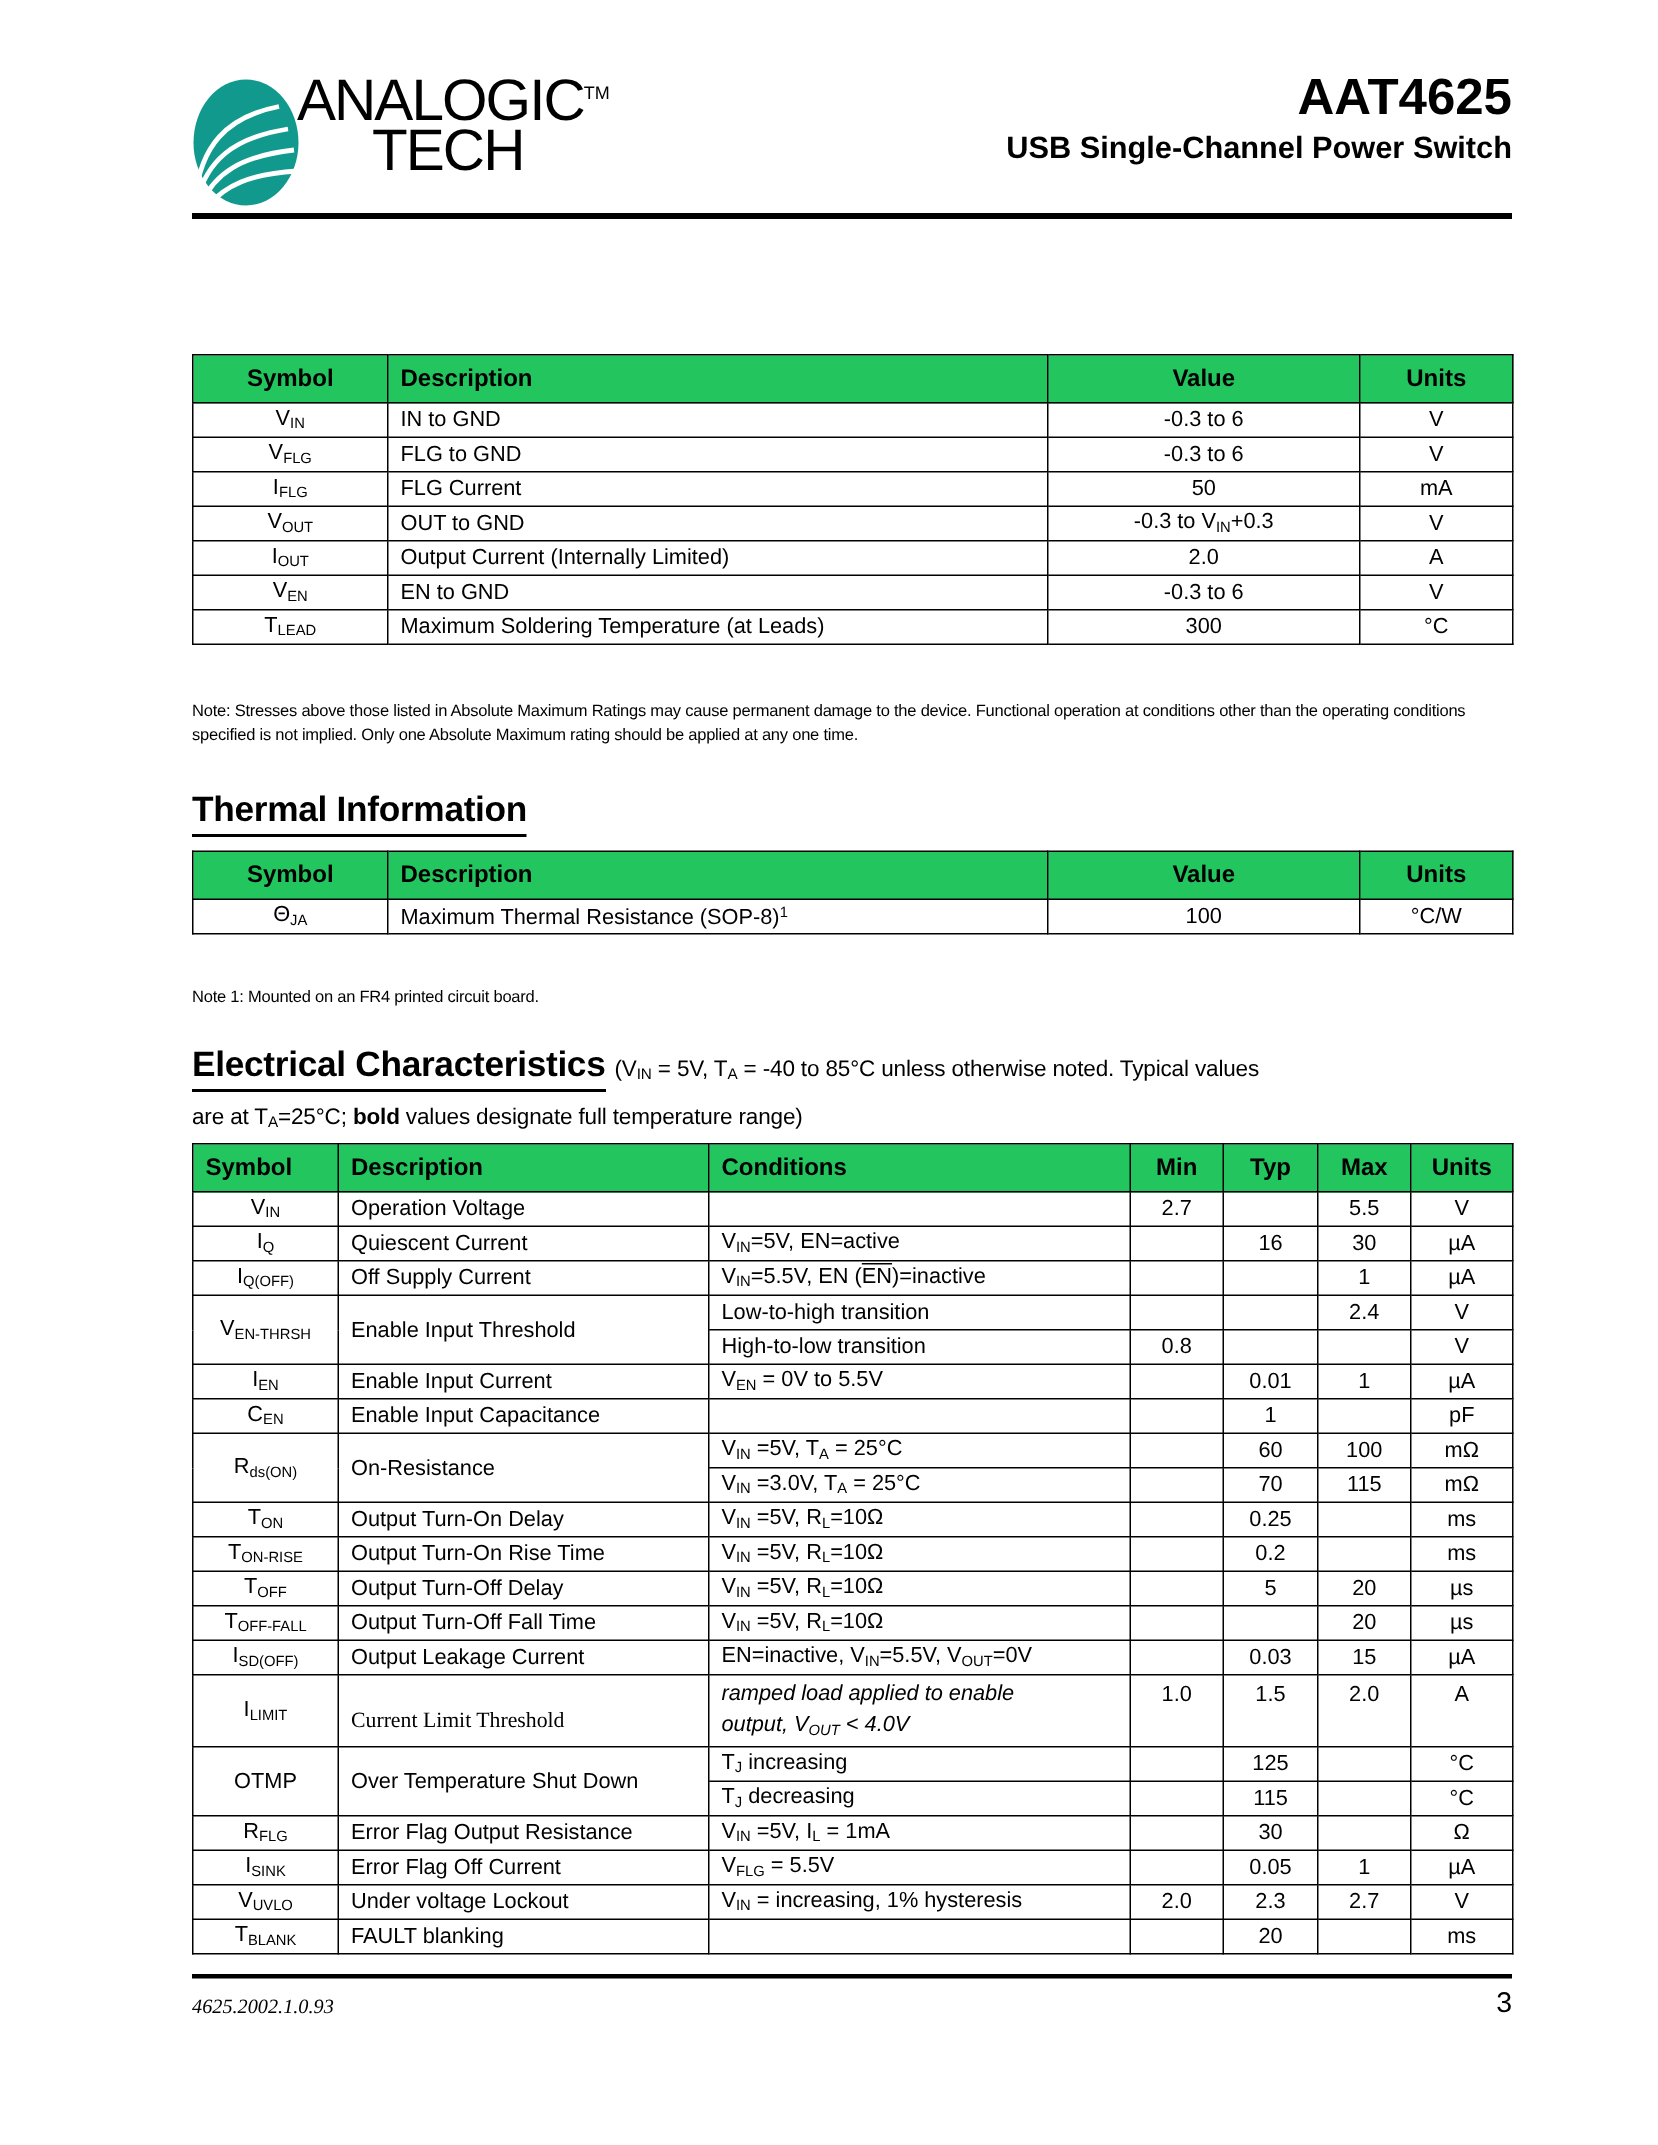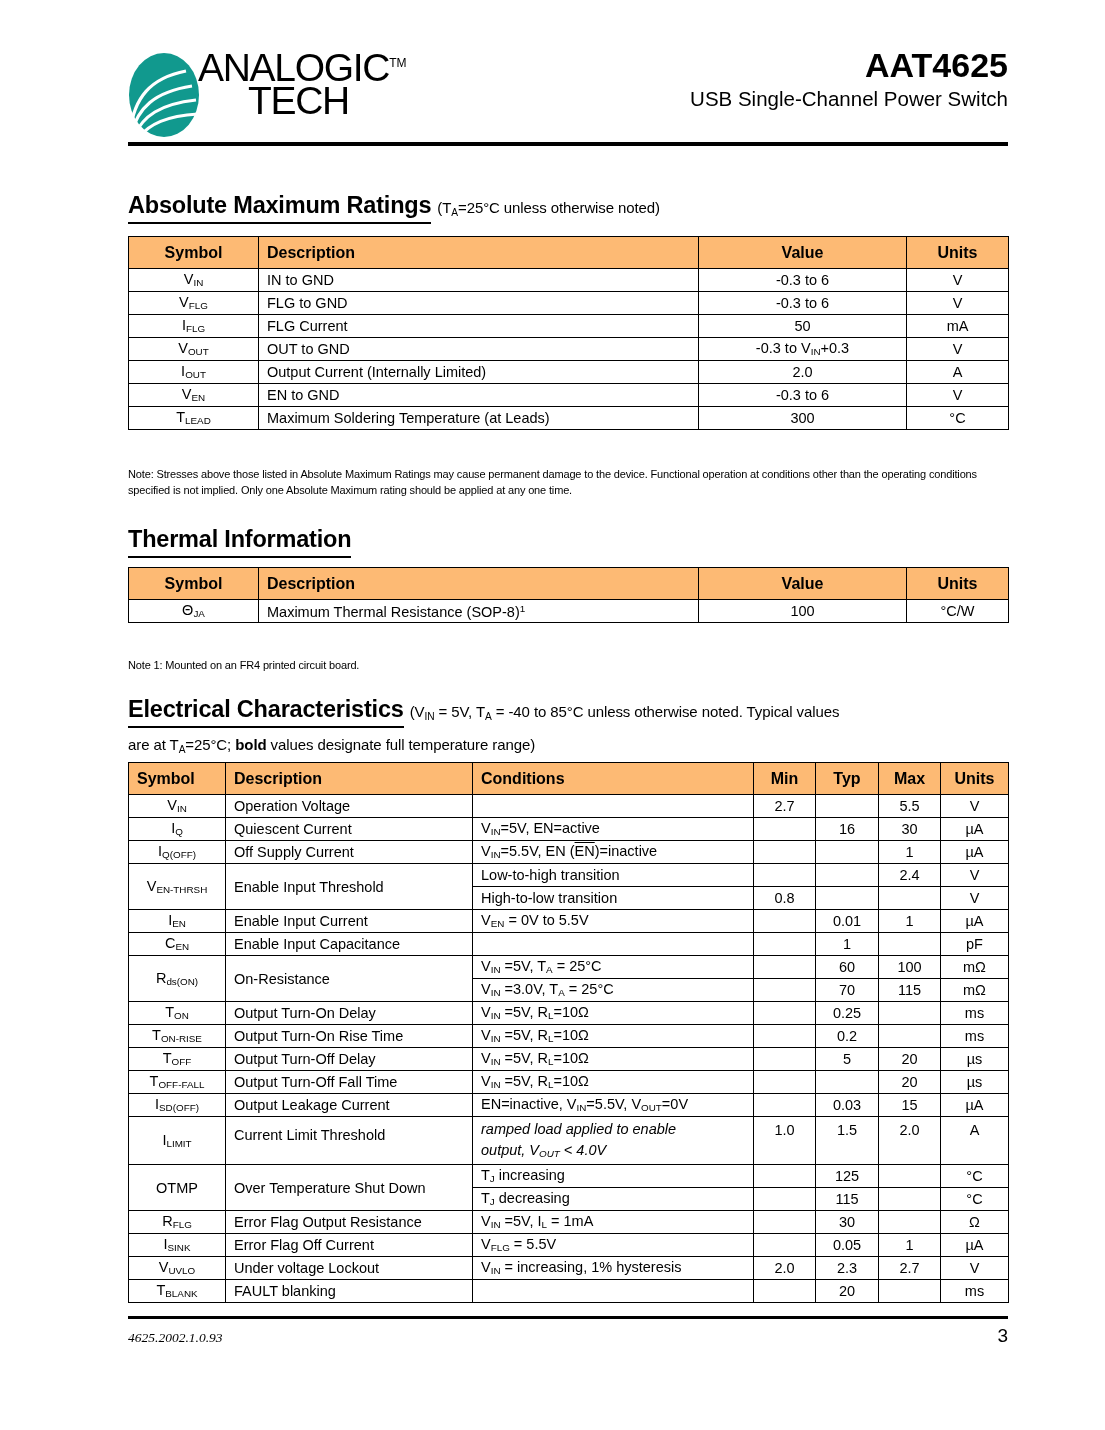--- a/index.html
+++ b/index.html
@@ -68,21 +68,21 @@
     text-align: right;
   }
   .part-number {
     font-size: 34px;
     font-weight: bold;
     letter-spacing: 0px;
     line-height: 1.05;
   }
   .part-subtitle {
     font-size: 20.5px;
-    font-weight: normal;
+    font-weight: bold;
     letter-spacing: 0px;
     line-height: 1.2;
     margin-top: 3px;
   }
   .header-rule {
     position: absolute;
     left: 128px; top: 142px;
     width: 880px; height: 4px;
     background: #000;
   }
@@ -126,21 +126,21 @@
     font-size: 14.5px;
     table-layout: fixed;
   }
   table.ds th, table.ds td {
     border: 1px solid #000;
     padding: 2px 0px;
     vertical-align: middle;
     font-weight: normal;
   }
   table.ds thead th {
-    background: #fdba74;
+    background: #22c55e;
     font-weight: bold;
     font-size: 16px;
     height: 32px;
   }
   .c-center { text-align: center; }
   .c-left   { text-align: left; padding-left: 8px !important; }
   .bold { font-weight: bold; }
 
   
   .t-amr  { left: 128px; top: 236px;  width: 880px; }
@@ -202,23 +202,20 @@
       </div>
     </div>
 
     <div class="header-right">
       <div class="part-number">AAT4625</div>
       <div class="part-subtitle">USB Single-Channel Power Switch</div>
     </div>
   </div>
   <div class="header-rule"></div>
 
-  <div class="sec-heading" style="top:192px;">
-    <span class="sec-title">Absolute Maximum Ratings</span><span class="sec-note">(T<sub>A</sub>=25°C unless otherwise noted)</span>
-  </div>
 
   <table class="ds t-amr">
     <colgroup>
         <col style="width:130px">
         <col style="width:440px">
         <col style="width:208px">
         <col style="width:102px">
       </colgroup>
     <thead>
       <tr>
@@ -464,21 +461,21 @@
         <td class="c-left">Output Leakage Current</td>
         <td class="c-left">EN=inactive, V<sub>IN</sub>=5.5V, V<sub>OUT</sub>=0V</td>
         <td class="c-center"></td>
         <td class="c-center">0.03</td>
         <td class="c-center bold">15</td>
         <td class="c-center">µA</td>
       </tr>
 
       <tr style="height:48px;">
         <td class="c-center">I<sub>LIMIT</sub></td>
-        <td class="c-left" style="vertical-align:top;padding-top:10px;">Current Limit Threshold</td>
+        <td class="c-left" style="vertical-align:top;padding-top:22px;font-family:Liberation Serif, serif;">Current Limit Threshold</td>
         <td class="c-left" style="line-height:1.45;font-style:italic;">ramped load applied to enable<br>output, V<sub>OUT</sub> &lt; 4.0V</td>
         <td class="c-center bold" style="vertical-align:top;padding-top:5px;">1.0</td>
         <td class="c-center" style="vertical-align:top;padding-top:5px;">1.5</td>
         <td class="c-center bold" style="vertical-align:top;padding-top:5px;">2.0</td>
         <td class="c-center" style="vertical-align:top;padding-top:5px;">A</td>
       </tr>
 
       <tr>
         <td class="c-center" rowspan="2">OTMP</td>
         <td class="c-left" rowspan="2">Over Temperature Shut Down</td>

